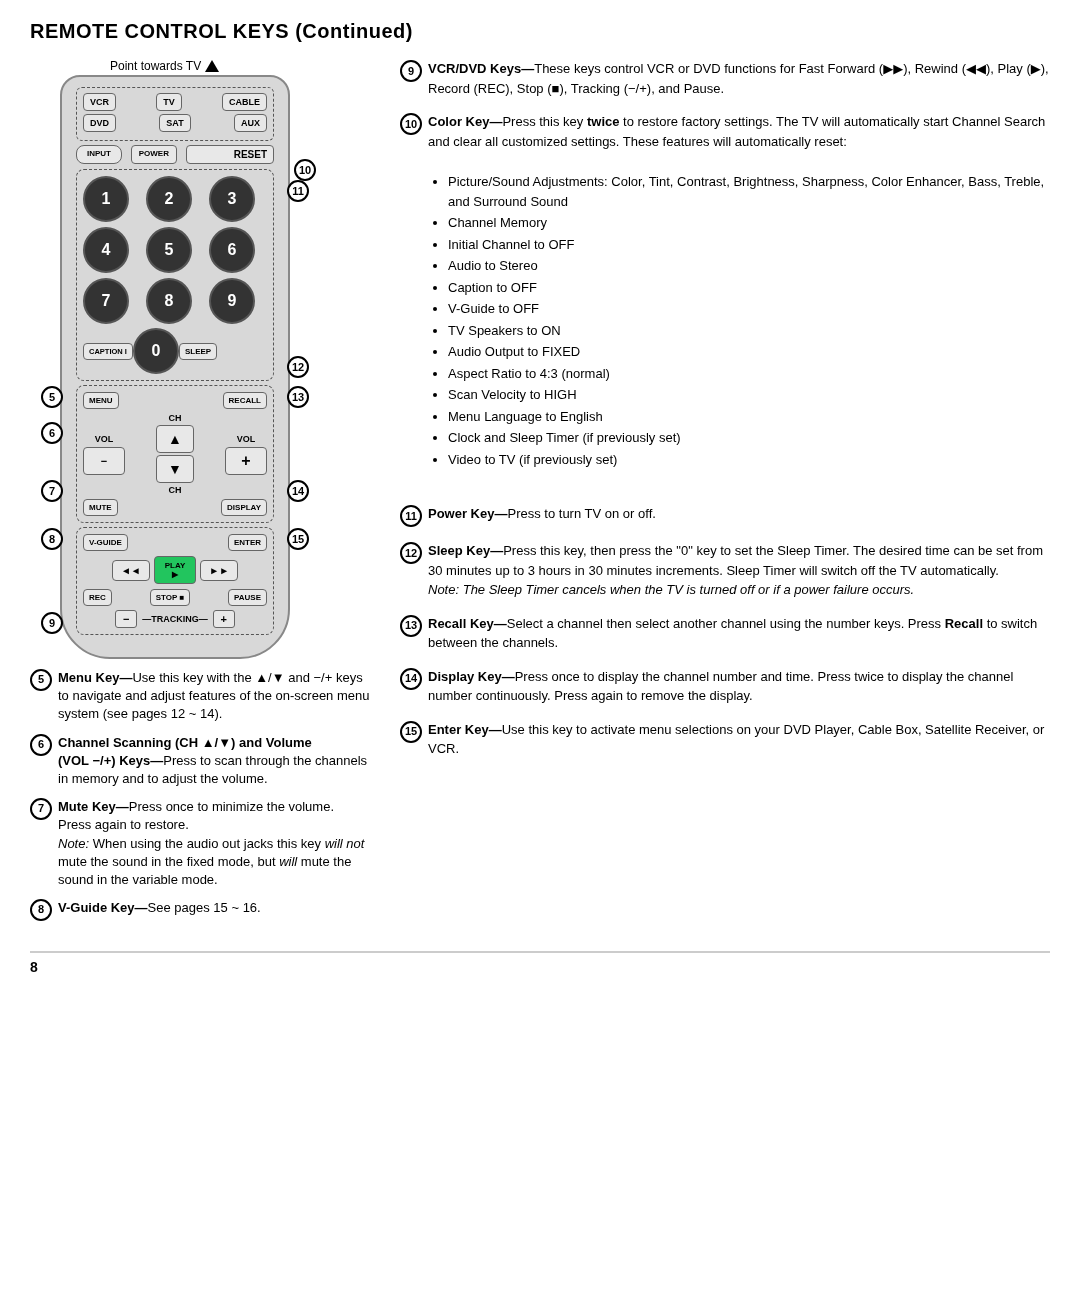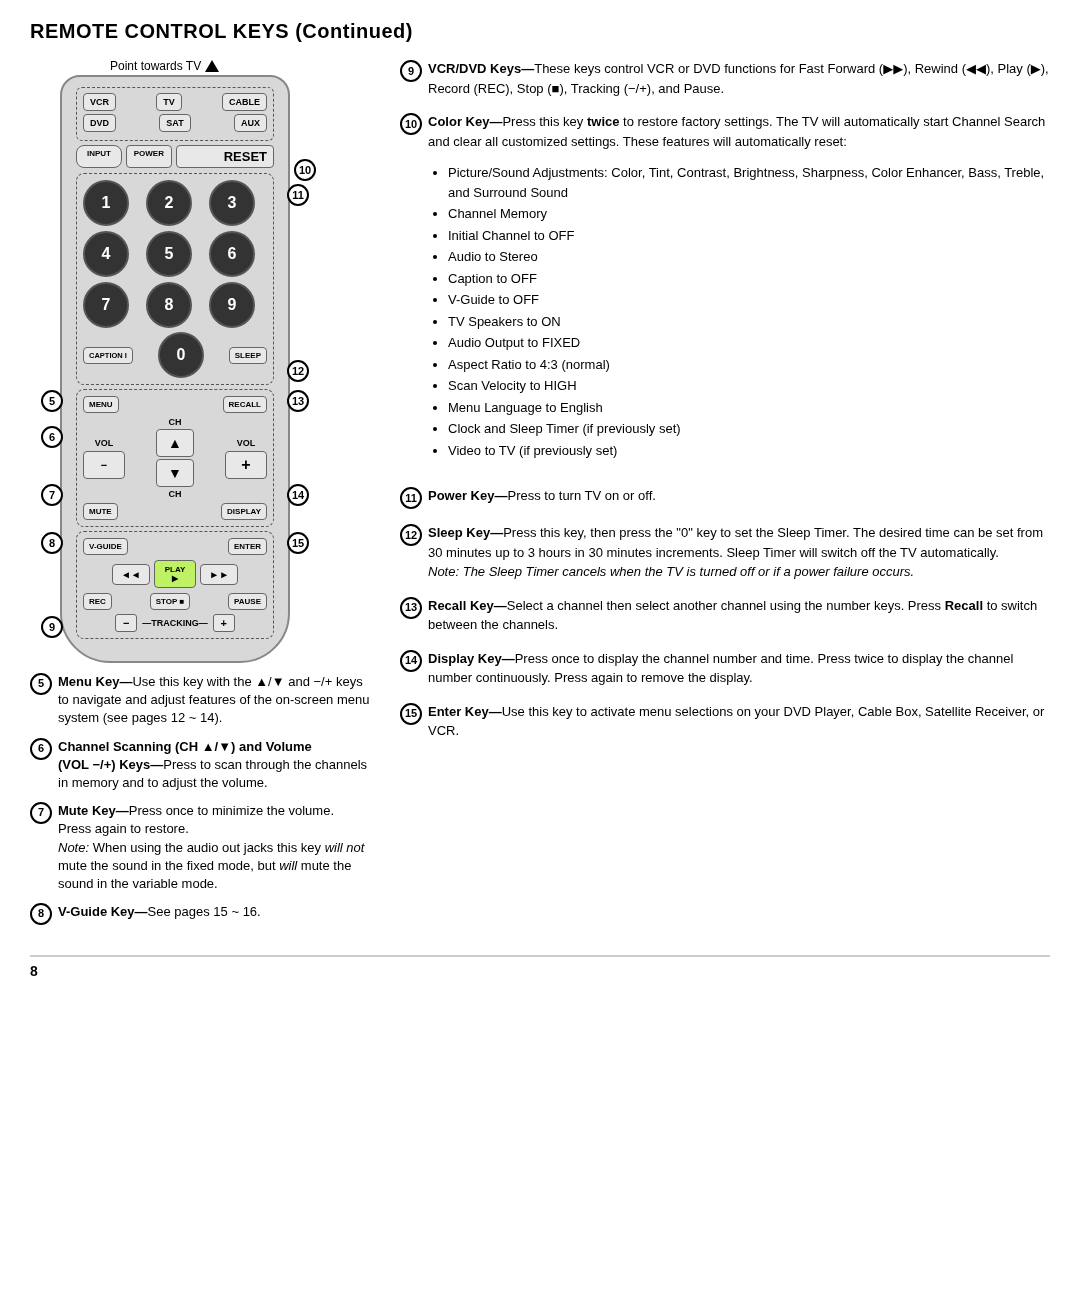--- a/index.html
+++ b/index.html
@@ -117,21 +117,20 @@
       font-weight: bold;
       width: 46px;
       height: 46px;
       display: flex;
       align-items: center;
       justify-content: center;
       cursor: default;
     }
     .bottom-row-btns {
       display: flex;
-      justify-content: space-between;
       align-items: center;
     }
     .small-btn {
       background: #e8e8e8;
       border: 1.5px solid #666;
       border-radius: 4px;
       font-size: 8px;
       font-weight: bold;
       padding: 3px 5px;
       cursor: default;
@@ -187,21 +186,21 @@
     }
     .play-btn {
       background: #e8e8e8;
       border: 1.5px solid #666;
       border-radius: 4px;
       font-size: 10px;
       padding: 4px 8px;
       cursor: default;
     }
     .play-btn.play-main {
-      background: #bef264;
+      background: #22c55e;
       font-size: 9px;
       font-weight: bold;
     }
     .rec-stop-row {
       display: flex;
       justify-content: space-between;
       align-items: center;
       margin-bottom: 4px;
     }
     .tracking-row {
@@ -293,21 +292,21 @@
       font-weight: bold;
       flex-shrink: 0;
       margin-top: 1px;
     }
     .right-text {
       flex: 1;
     }
     .bullet-list {
       list-style: disc;
       padding-left: 20px;
-      margin: 12px 0;
+      margin: 21px 0;
     }
     .bullet-list li {
       margin-bottom: 2px;
     }
     .italic { font-style: italic; }
     .bold { font-weight: bold; }
 
     
     .page-footer {
       margin-top: 20px;
@@ -342,21 +341,21 @@
         <div class="source-row">
           <div class="src-btn">DVD</div>
           <div class="src-btn">SAT</div>
           <div class="src-btn">AUX</div>
         </div>
       </div>
 
       <div class="control-row" style="margin-bottom:5px;">
         <div class="ctrl-btn" style="min-width:46px;font-size:8px;border-radius:8px;">INPUT</div>
         <div class="ctrl-btn" style="min-width:46px;font-size:8px;">POWER</div>
-        <div class="ctrl-btn" style="min-width:46px;font-size:13px;padding-left:47px;">RESET</div>
+        <div class="ctrl-btn" style="min-width:46px;font-size:10px;padding-left:47px;">RESET</div>
       </div>
 
       <div class="callout" style="position:absolute; right:-28px; top:82px;">
         <span>10</span>
       </div>
 
       <div class="numpad-section" style="position:relative;">
 
         <div class="callout" style="position:absolute; right:-36px; top:10px;">
           <span>11</span>

